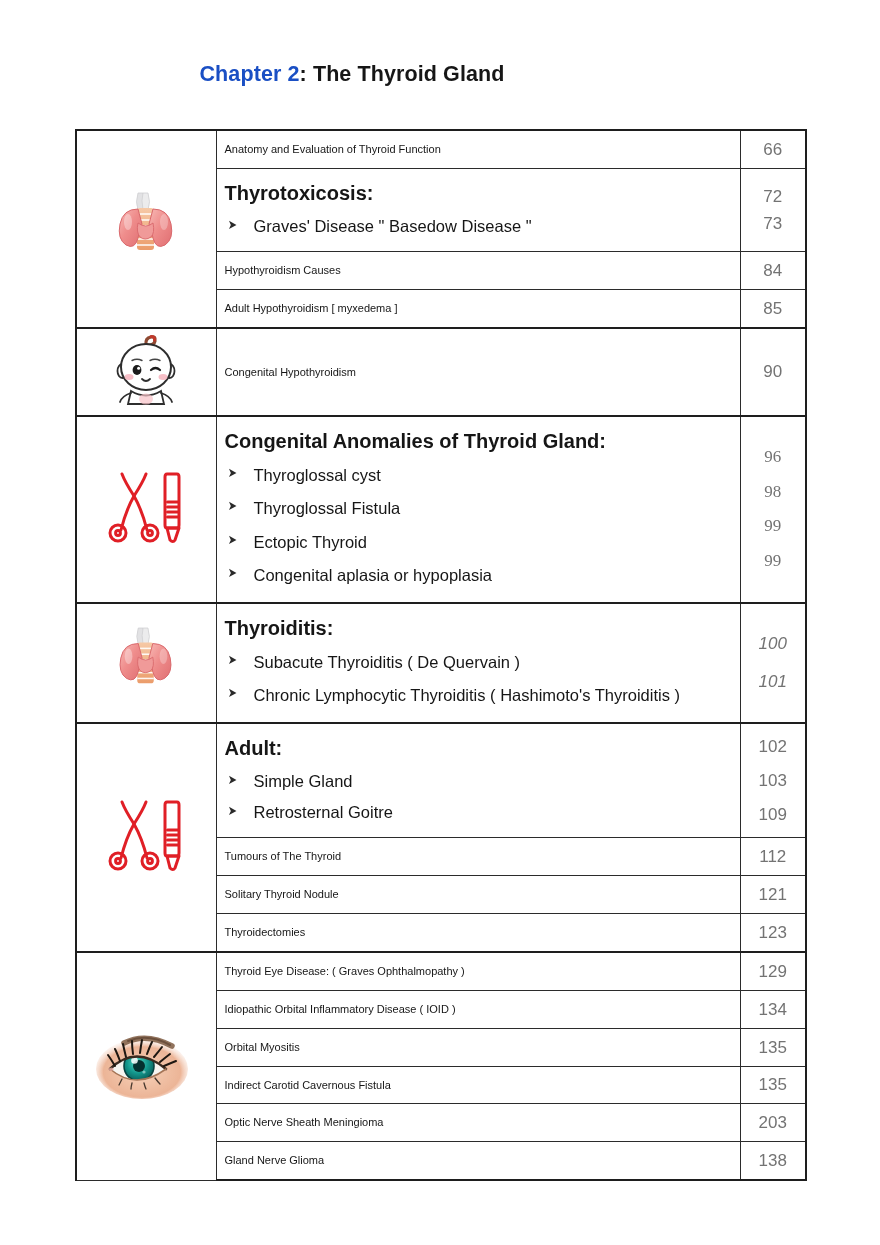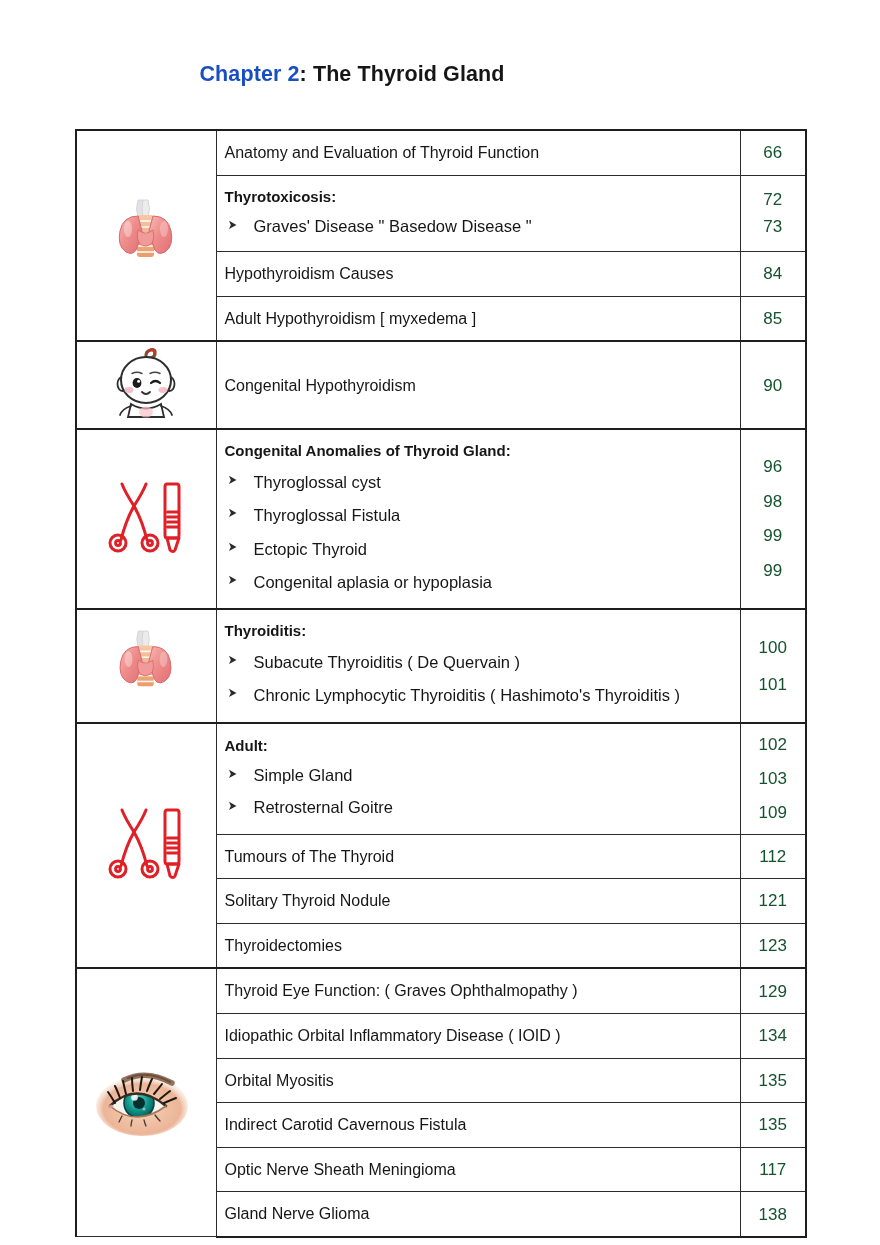--- a/index.html
+++ b/index.html
@@ -56,39 +56,39 @@
   td.icon-cell {
     border-left: 2px solid #1e1e1e;
     text-align: center;
     padding: 4px 0;
   }
   td.page-cell {
     border-right: 2px solid #1e1e1e;
     text-align: center;
     font-size: 17px;
     line-height: 1.6;
-    color: #14532d;
+    color: #737373;
     padding: 4px 0;
   }
   tr.last-row > td { border-bottom: 2px solid #1e1e1e; }
 
   td.entry-cell {
     padding: 9px 0 9px 8px;
     font-size: 16.5px;
     line-height: 1.35;
     color: #161616;
   }
   .entry-heading {
     font-weight: bold;
-    font-size: 15px;
+    font-size: 20px;
     margin: 2px 0 4px 0;
     display: block;
   }
   .entry-plain {
-    font-size: 16px;
+    font-size: 11px;
     display: block;
     padding: 2px 0;
   }
   ul.sub-list {
     list-style: none;
     margin: 0;
     padding: 0;
   }
   ul.sub-list li {
     position: relative;
@@ -296,21 +296,21 @@
           <span class="bullet-arrow">➤</span>
           <span>Ectopic Thyroid</span>
         </li>
         <li>
           <span class="bullet-arrow">➤</span>
           <span>Congenital aplasia or hypoplasia</span>
         </li>
       </ul>
     </td>
     <td class="page-cell">
-      <span class="pages-stack" style="line-height:2.05;">
+      <span class="pages-stack" style="line-height:2.05;font-family:Liberation Serif, serif;">
         <span>96</span>
         <span>98</span>
         <span>99</span>
         <span>99</span>
       </span>
     </td>
   </tr>
 
   <tr class="section-start">
     <td class="icon-cell">
@@ -342,21 +342,21 @@
           <span class="bullet-arrow">➤</span>
           <span>Subacute Thyroiditis ( De Quervain )</span>
         </li>
         <li>
           <span class="bullet-arrow">➤</span>
           <span>Chronic Lymphocytic Thyroiditis ( Hashimoto's Thyroiditis )</span>
         </li>
       </ul>
     </td>
     <td class="page-cell">
-      <span class="pages-stack" style="line-height:2.2;">
+      <span class="pages-stack" style="line-height:2.2;font-style:italic;">
         <span>100</span>
         <span>101</span>
       </span>
     </td>
   </tr>
 
   <tr class="section-start">
     <td class="icon-cell" rowspan="4">
       <span class="icon-art">
         <svg width="80" height="86" viewBox="0 0 80 86" aria-hidden="true">
@@ -481,21 +481,21 @@
             <path d="M38 62 q-1 4 -1 6"></path>
             <path d="M50 62 q1 4 2 6"></path>
             <path d="M61 57 q3 4 5 6"></path>
           </g>
 
           <path d="M14 48 q4 -3 6 0 q-3 4 -6 0 z" fill="#e0a8a0" opacity="0.8"></path>
         </svg>
       </span>
     </td>
     <td class="entry-cell">
-      <span class="entry-plain">Thyroid Eye Function: ( Graves Ophthalmopathy )</span>
+      <span class="entry-plain">Thyroid Eye Disease: ( Graves Ophthalmopathy )</span>
     </td>
     <td class="page-cell">
       <span>129</span>
     </td>
   </tr>
 
   <tr>
     <td class="entry-cell">
       <span class="entry-plain">Idiopathic Orbital Inflammatory Disease ( IOID )</span>
     </td>
@@ -520,21 +520,21 @@
     <td class="page-cell">
       <span>135</span>
     </td>
   </tr>
 
   <tr>
     <td class="entry-cell">
       <span class="entry-plain">Optic Nerve Sheath Meningioma</span>
     </td>
     <td class="page-cell">
-      <span>117</span>
+      <span>203</span>
     </td>
   </tr>
 
   <tr class="last-row">
     <td class="entry-cell">
       <span class="entry-plain">Gland Nerve Glioma</span>
     </td>
     <td class="page-cell">
       <span>138</span>
     </td>

